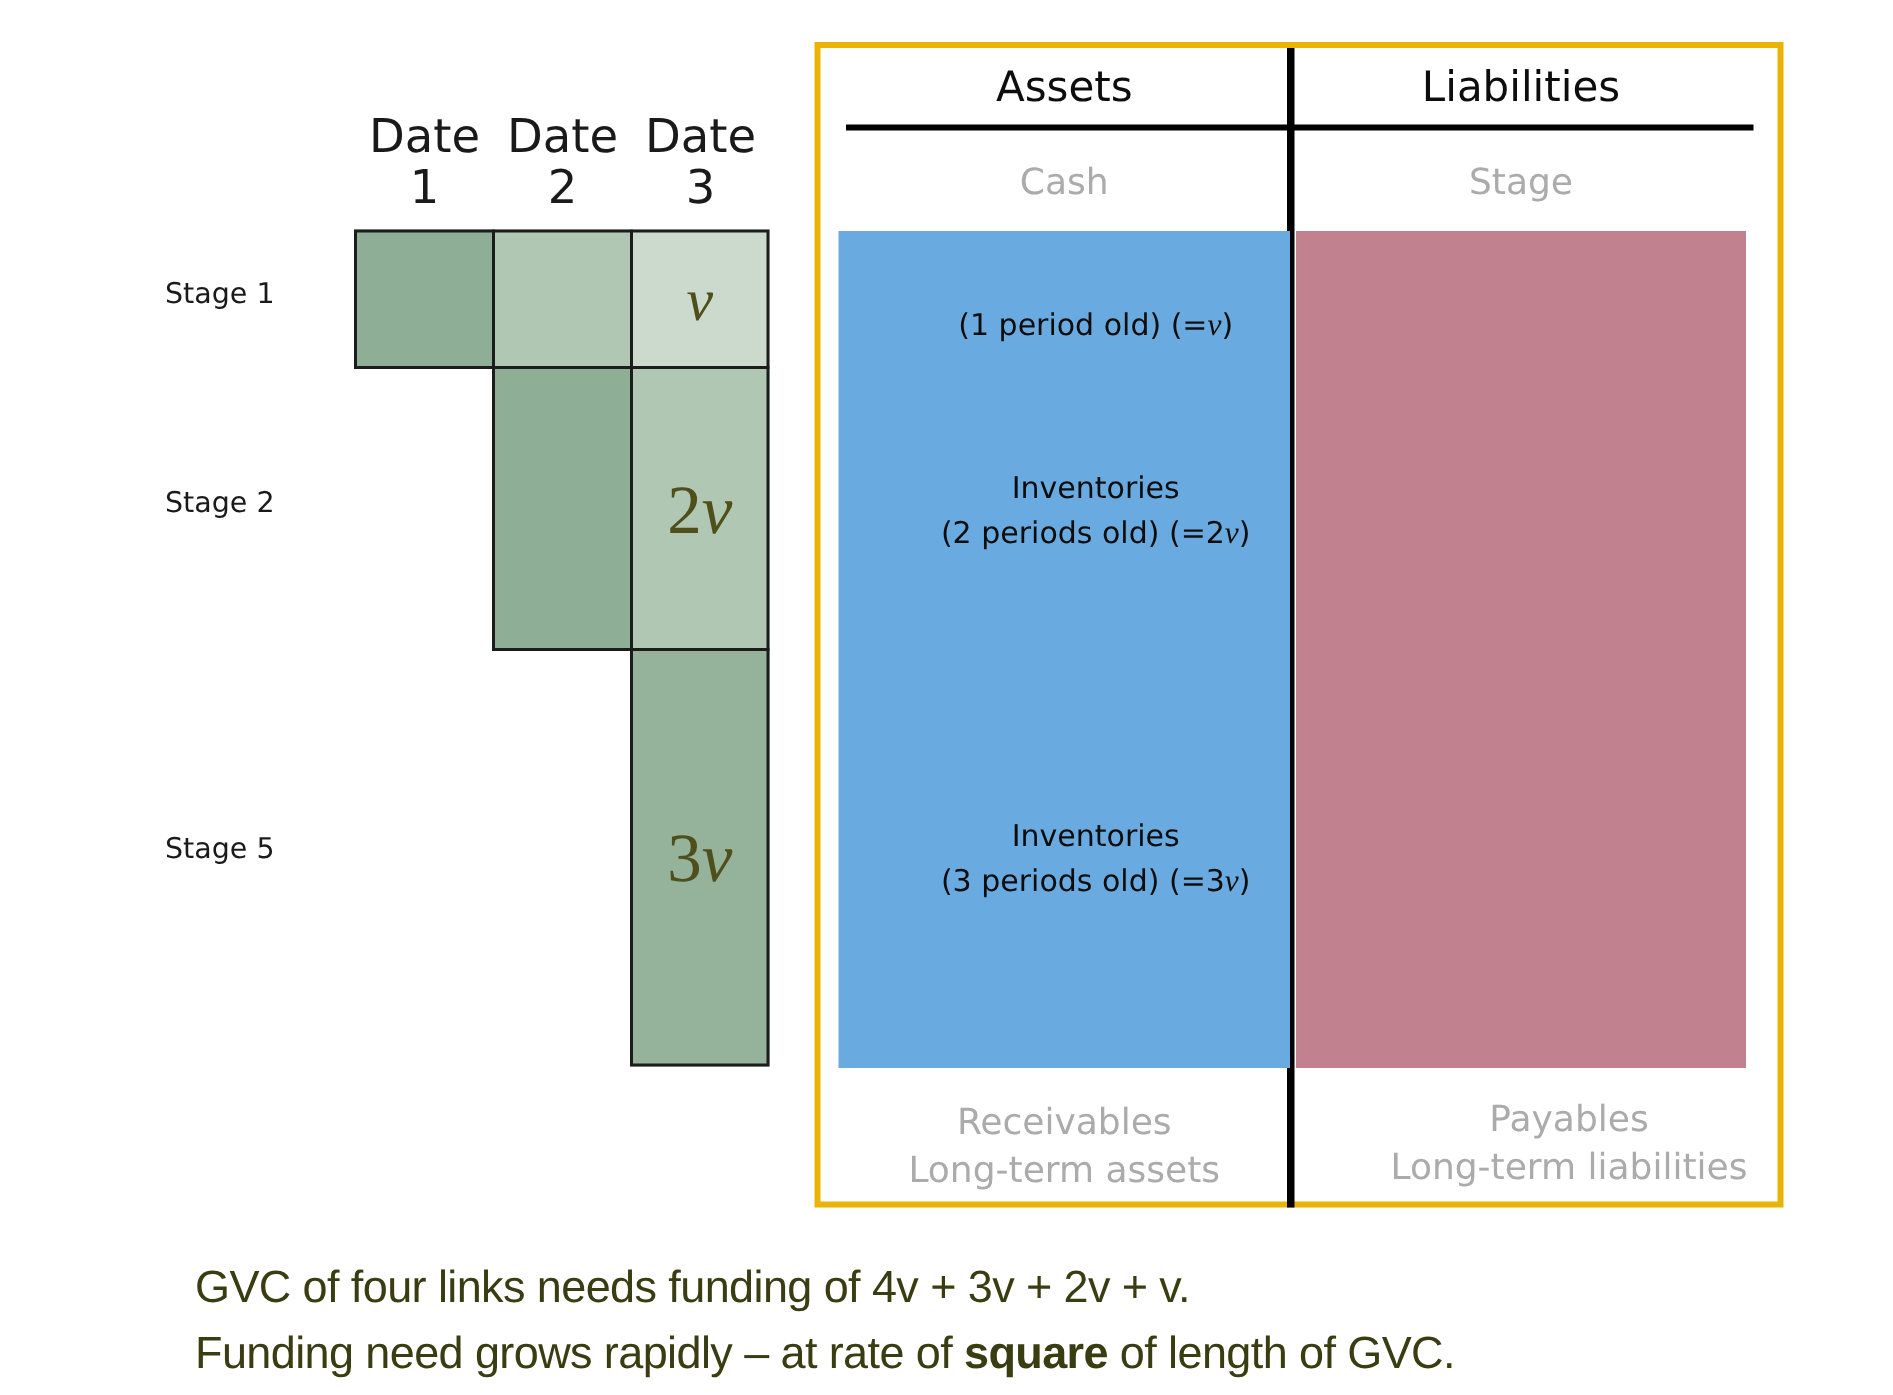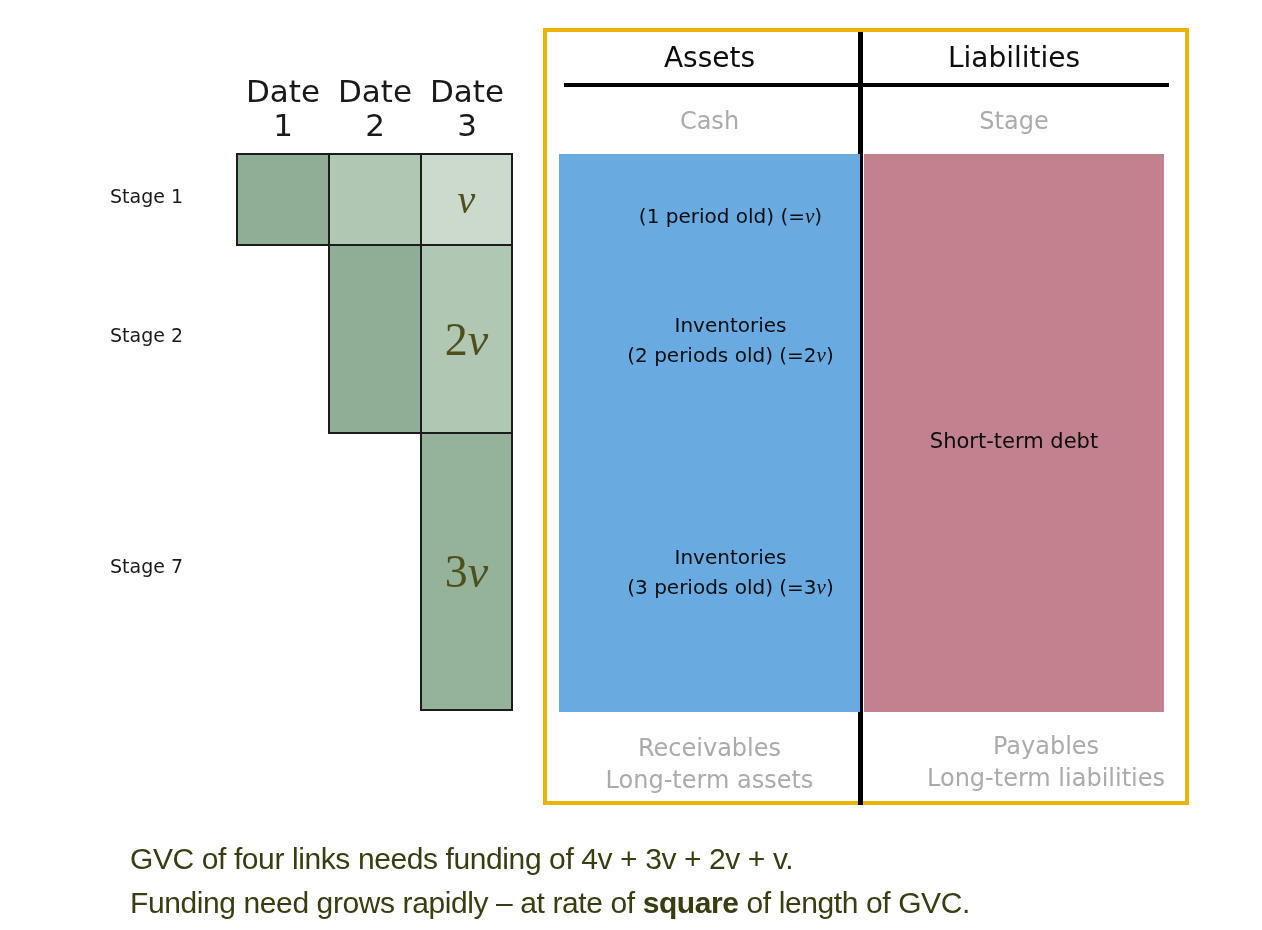--- a/index.html
+++ b/index.html
@@ -77,21 +77,21 @@
     <div>Date</div>
     <div>2</div>
   </div>
   <div class="date-head dh3">
     <div>Date</div>
     <div>3</div>
   </div>
 
   <div class="stage-label sl1">Stage 1</div>
   <div class="stage-label sl2">Stage 2</div>
-  <div class="stage-label sl3">Stage 7</div>
+  <div class="stage-label sl3">Stage 5</div>
 
   <div class="cell c-s1d1">
     <span class="num"></span>
       <span class="var"></span>
   </div>
   <div class="cell c-s1d2">
     <span class="num"></span>
       <span class="var"></span>
   </div>
   <div class="cell c-s1d3">
@@ -127,21 +127,20 @@
     </div>
     <div class="bs-line bs-b2t">Inventories</div>
     <div class="bs-line bs-b2d">
       <span>(2 periods old) (=2</span><span class="var">v</span><span>)</span>
     </div>
     <div class="bs-line bs-b3t">Inventories</div>
     <div class="bs-line bs-b3d">
       <span>(3 periods old) (=3</span><span class="var">v</span><span>)</span>
     </div>
 
-    <div class="bs-std">Short-term debt</div>
 
     <div class="bs-gray bs-foot bs-foot-assets">
       <div>Receivables</div>
       <div>Long-term assets</div>
     </div>
     <div class="bs-gray bs-foot bs-foot-liab">
       <div>Payables</div>
       <div>Long-term liabilities</div>
     </div>
   </div>

